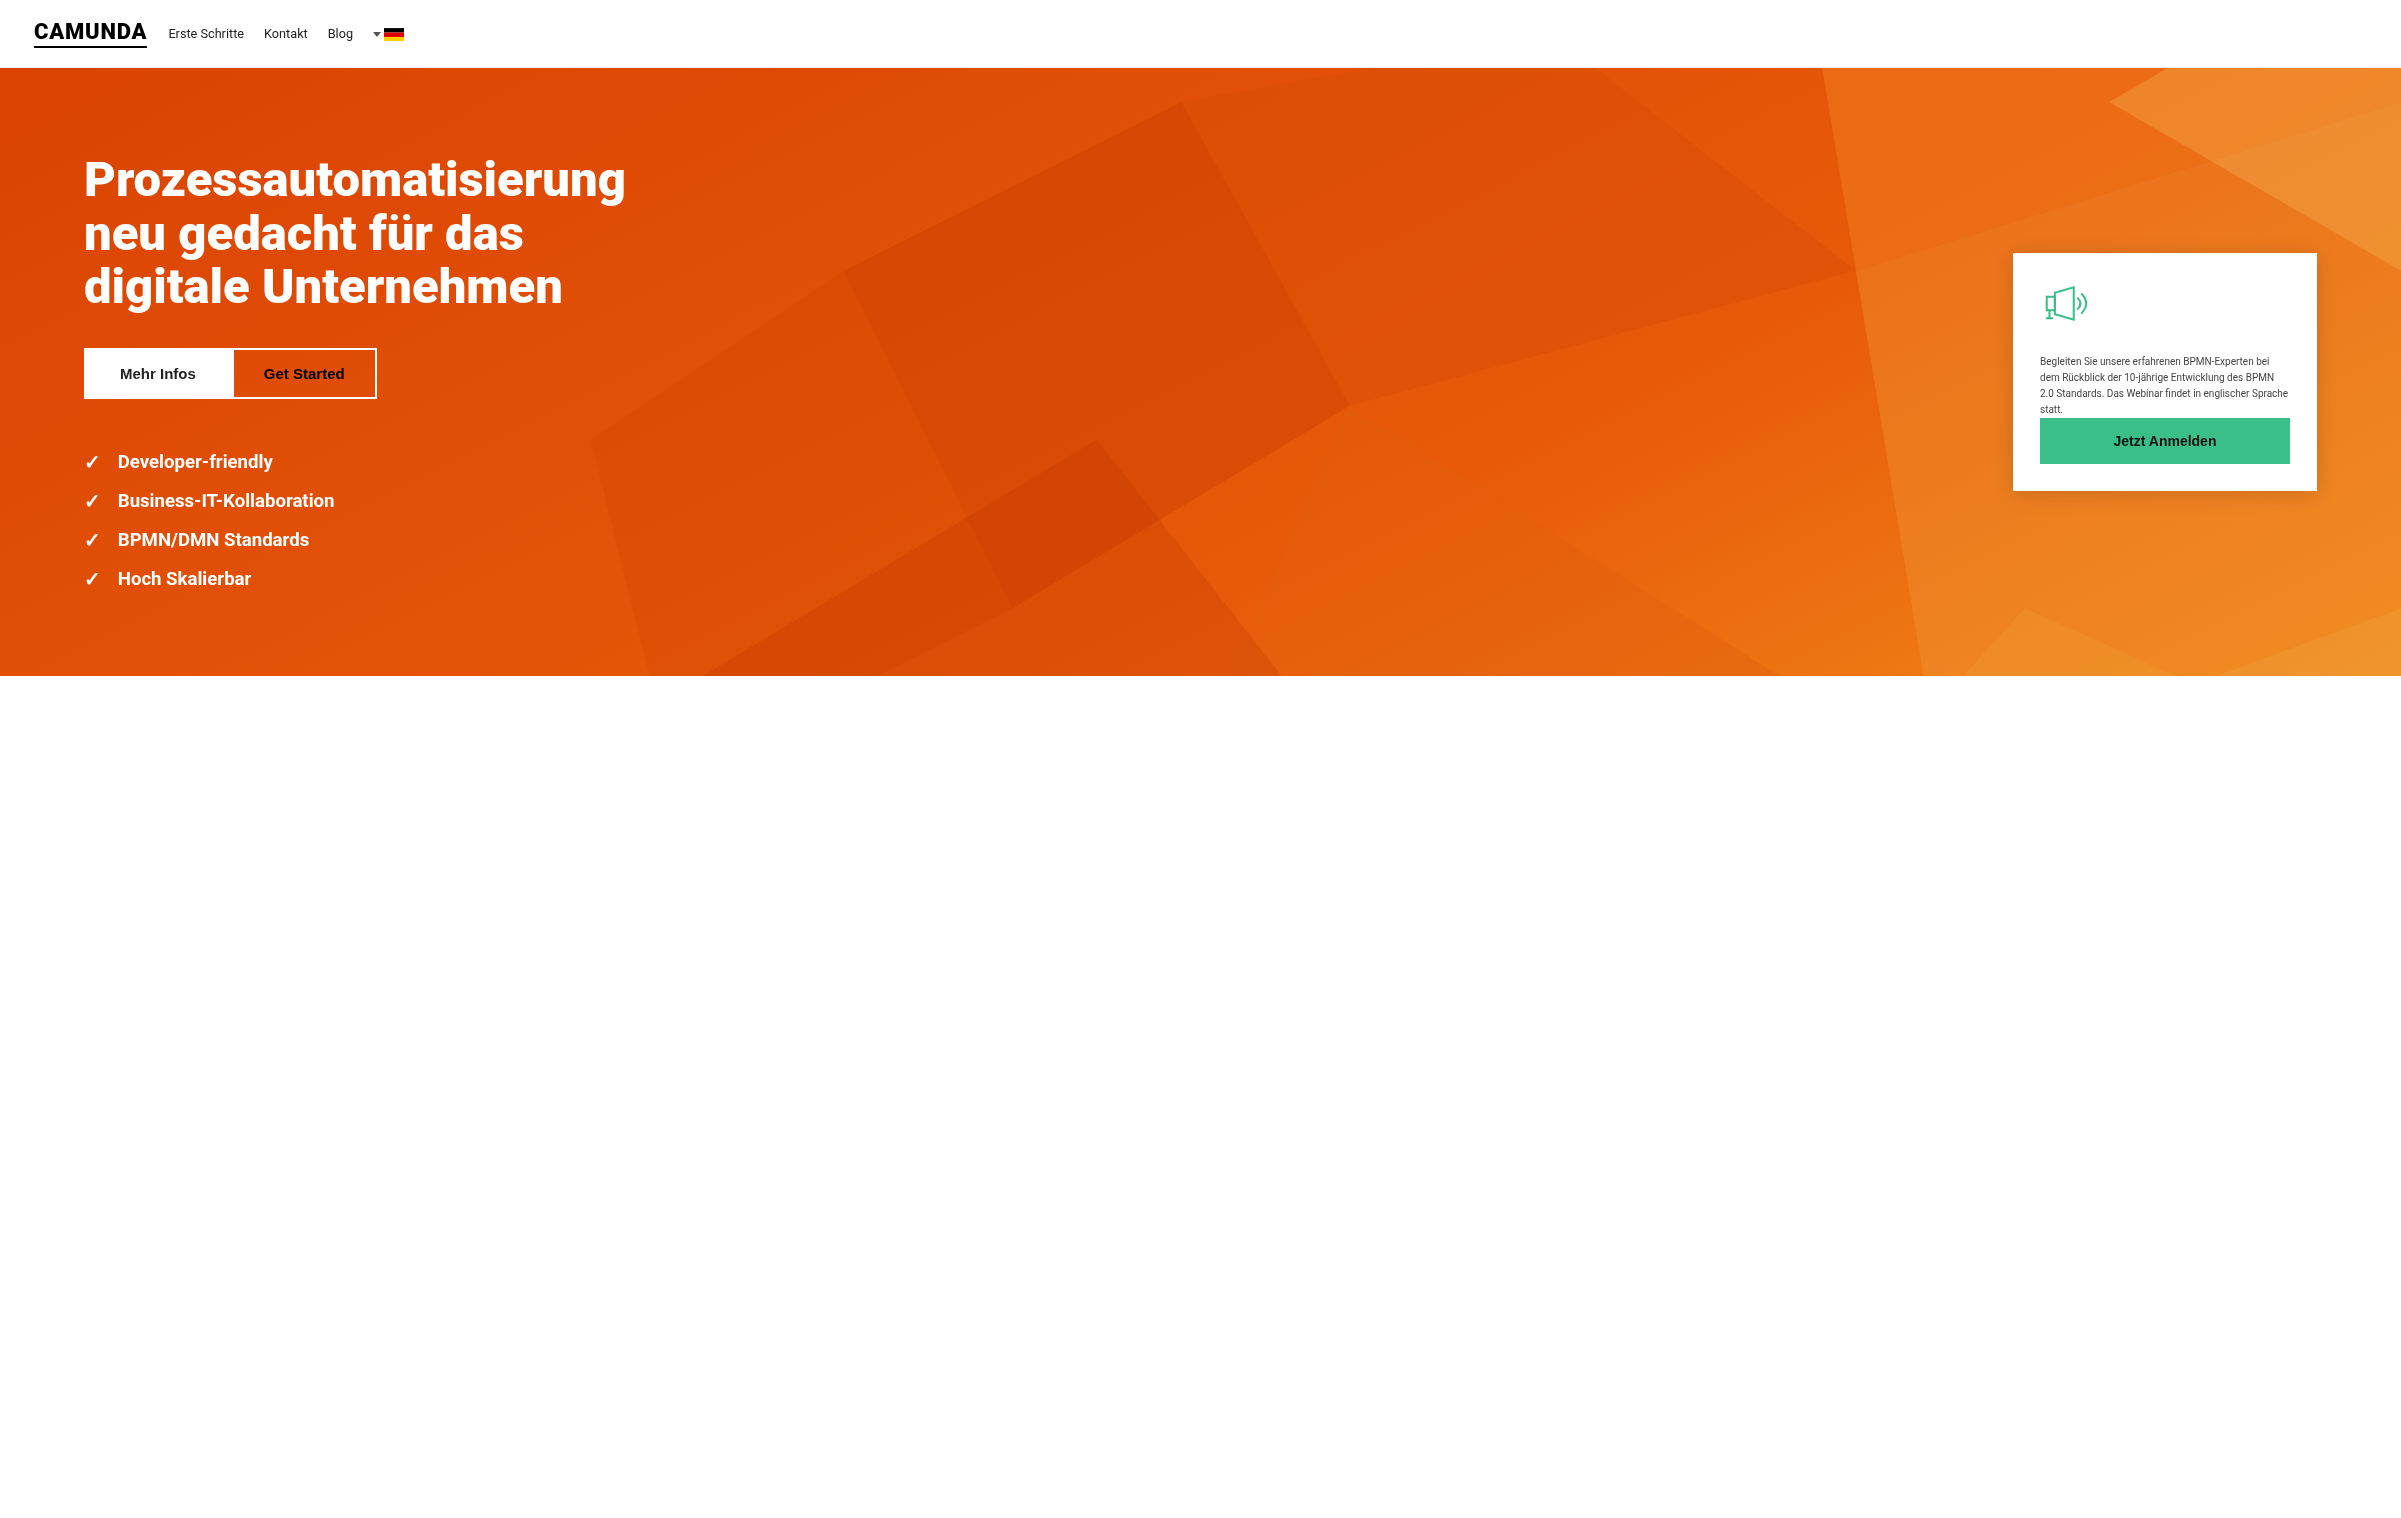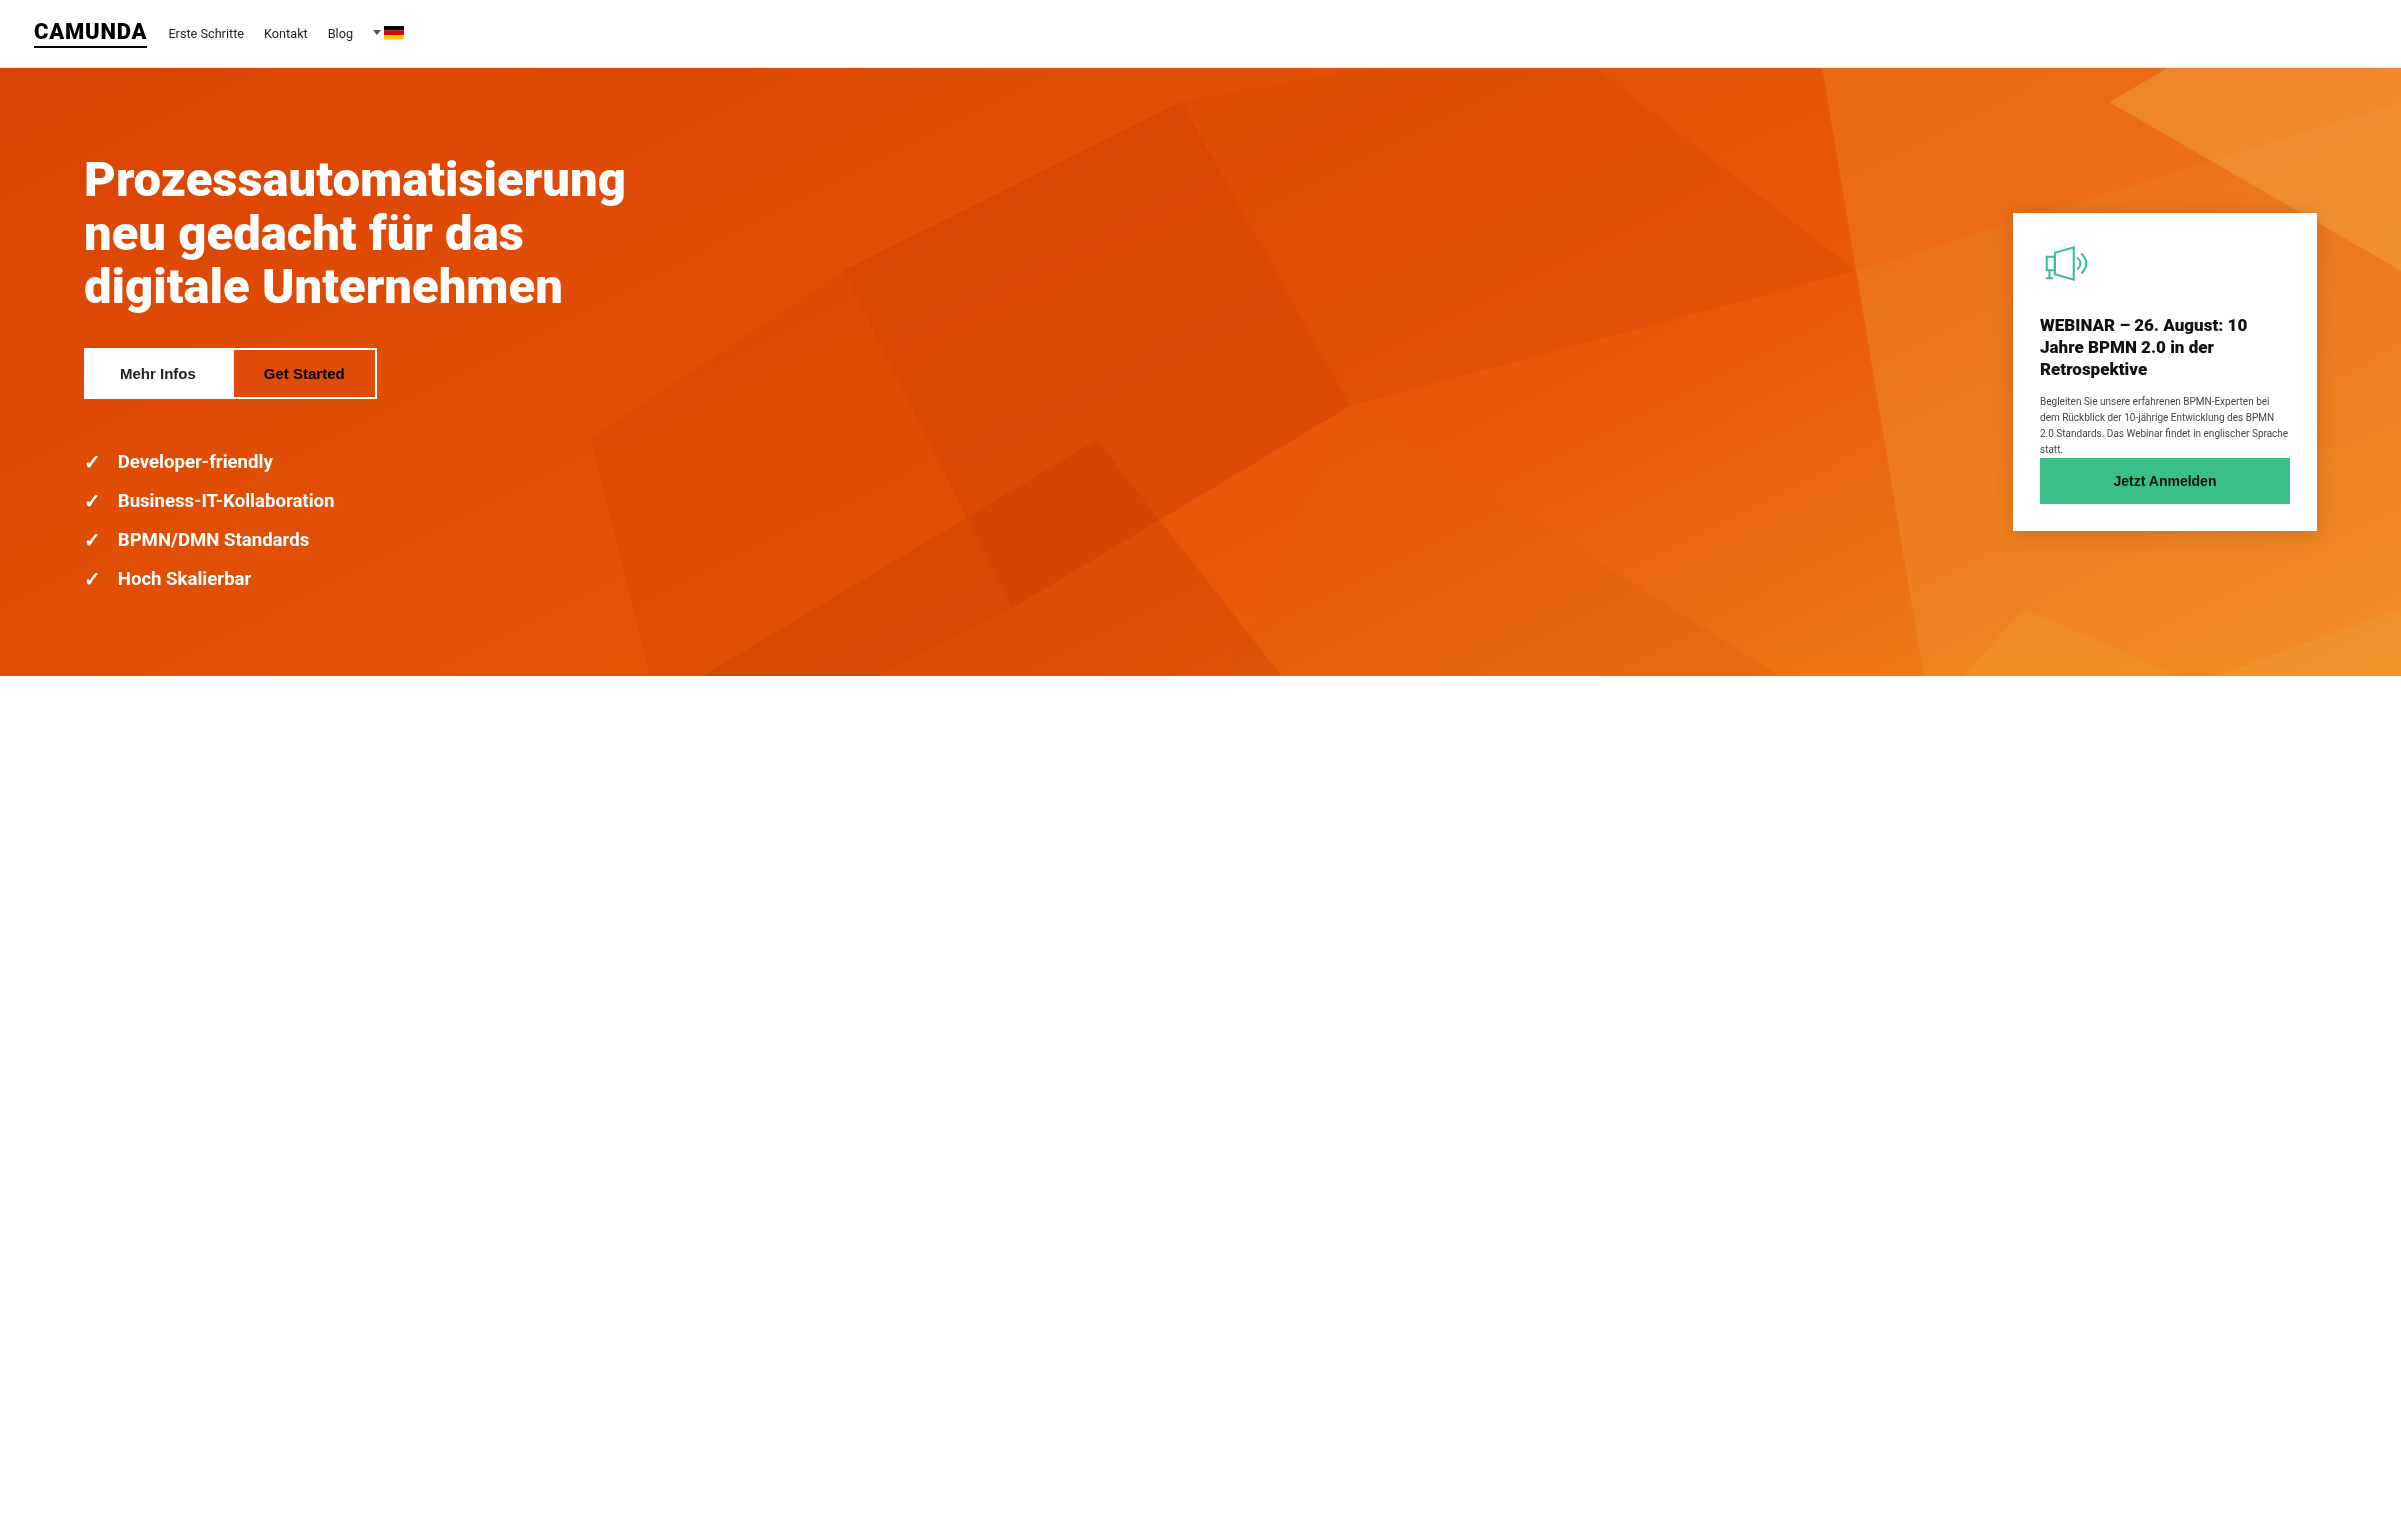--- a/index.html
+++ b/index.html
@@ -47,21 +47,21 @@
     .nav-item {
       font-size: 12.7px;
       font-weight: 500;
       color: #222;
       cursor: pointer;
       white-space: nowrap;
     }
 
     .navbar-right {
       display: flex;
-      align-items: flex-start;
+      align-items: flex-end;
       gap: 20px;
     }
 
     .nav-item-right {
       font-size: 12.7px;
       font-weight: 400;
       color: #222;
       cursor: pointer;
       white-space: nowrap;
     }
@@ -319,21 +319,20 @@
             <path d="M22,12 L50,4 L50,52 L22,44 Z" stroke="#3bbf89" stroke-width="3" fill="none"></path>
 
             <path d="M56,20 Q64,28 56,36" stroke="#3bbf89" stroke-width="3" fill="none" stroke-linecap="round"></path>
             <path d="M62,14 Q75,28 62,42" stroke="#3bbf89" stroke-width="3" fill="none" stroke-linecap="round"></path>
 
             <line x1="14" y1="38" x2="14" y2="50" stroke="#3bbf89" stroke-width="3" stroke-linecap="round"></line>
             <line x1="10" y1="50" x2="18" y2="50" stroke="#3bbf89" stroke-width="3" stroke-linecap="round"></line>
           </svg>
         </div>
 
-        <h2 class="card-title">WEBINAR – 26. August: 10 Jahre BPMN 2.0 in der Retrospektive</h2>
         <p class="card-desc">Begleiten Sie unsere erfahrenen BPMN-Experten bei dem Rückblick der 10-jährige Entwicklung des BPMN 2.0 Standards. Das Webinar findet in englischer Sprache statt.</p>
 
         <button class="btn-jetzt">Jetzt Anmelden</button>
       </div>
     </div>
   </div>
 </section>
 
 
 </body></html>

